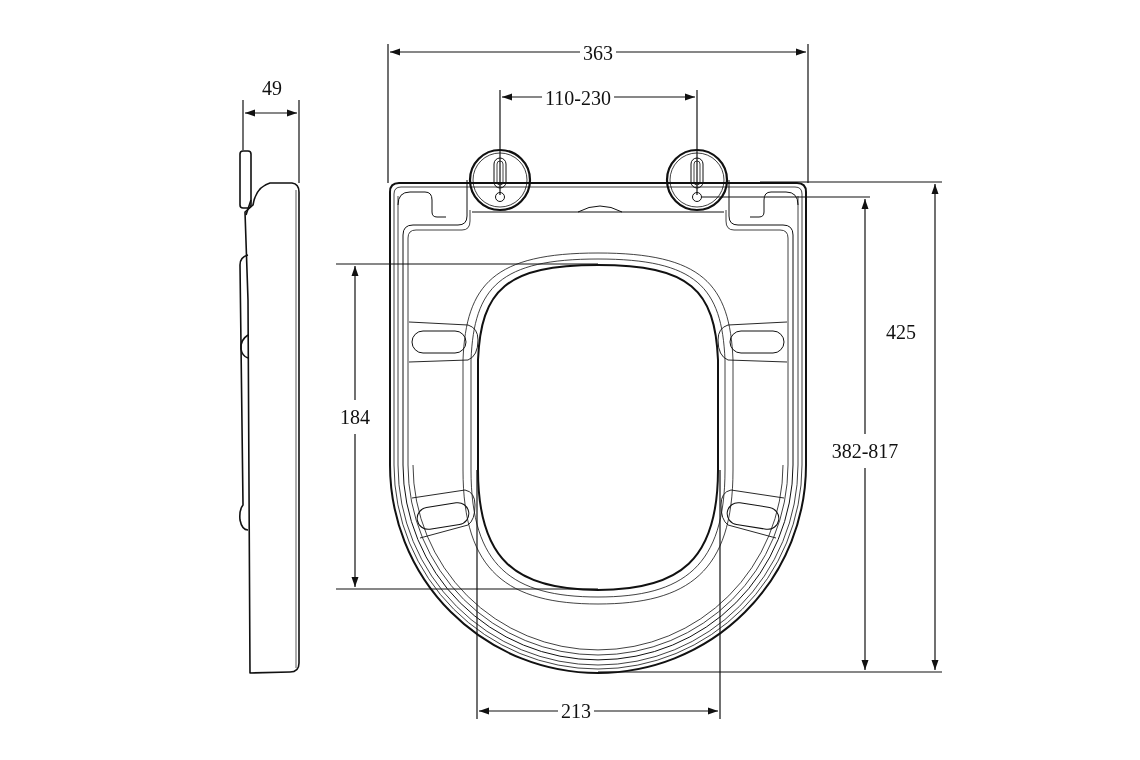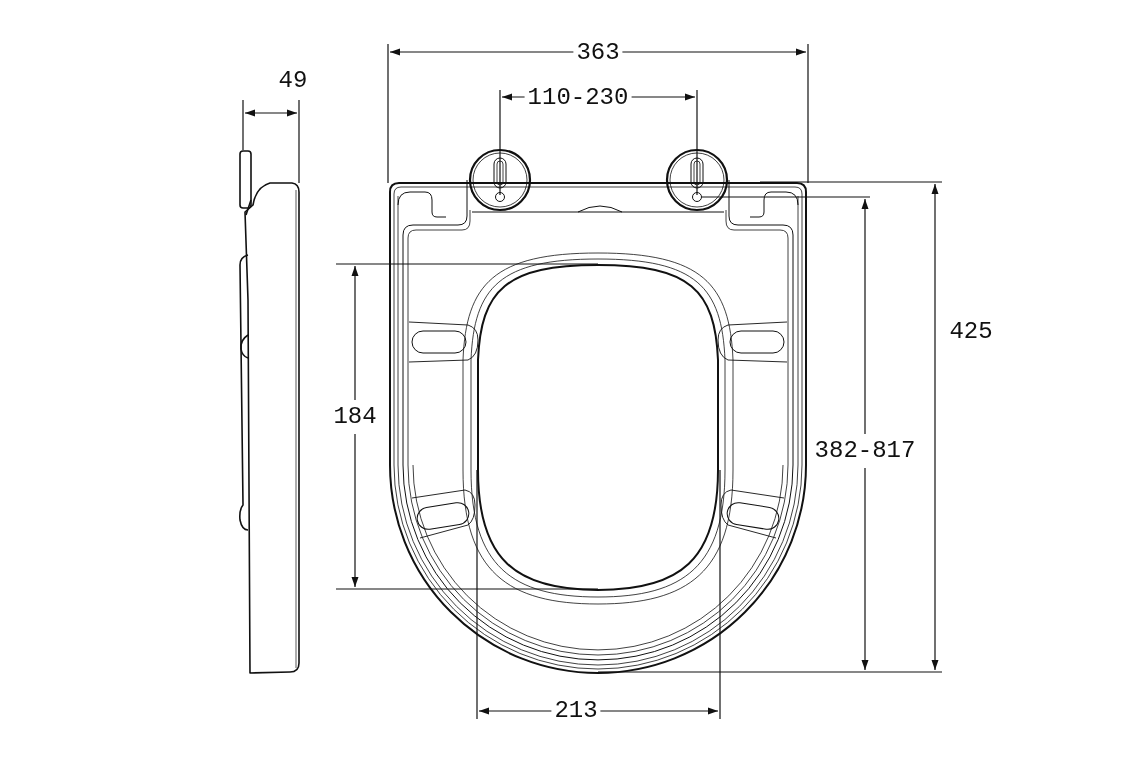--- a/index.html
+++ b/index.html
@@ -1,21 +1,21 @@
 <!DOCTYPE html>
 <html><head>
 <meta charset="utf-8">
 <style>
   html, body { margin: 0; padding: 0; background: #ffffff; }
   body { width: 1140px; height: 760px; overflow: hidden; position: relative; }
   #drawing { position: absolute; left: 0; top: 0; width: 1140px; height: 760px; }
   .dim-label {
     position: absolute;
-    font-family: Liberation Mono, monospace;
-    font-size: 24px;
+    font-family: Liberation Serif, serif;
+    font-size: 20px;
     color: #111111;
     background: #ffffff;
     line-height: 28px;
     white-space: nowrap;
     padding: 0 3px;
     transform: translate(-50%, -50%);
   }
   .dim-label.vert { padding: 3px 0; }
 </style>
 </head>
@@ -115,17 +115,17 @@
     <line x1="355" y1="266" x2="355" y2="587" marker-start="url(#arr)" marker-end="url(#arr)"></line>
 
     <line x1="477" y1="470" x2="477" y2="719"></line>
     <line x1="720" y1="470" x2="720" y2="719"></line>
     <line x1="479" y1="711" x2="718" y2="711" marker-start="url(#arr)" marker-end="url(#arr)"></line>
   </g>
 </svg>
 
 <div class="dim-label" style="left:598px; top:53px;">363</div>
 <div class="dim-label" style="left:578px; top:98px;">110-230</div>
-<div class="dim-label" style="left:272px; top:81px; background:transparent;margin-left:21px;">49</div>
-<div class="dim-label vert" style="left:971px; top:332px;">425</div>
+<div class="dim-label" style="left:272px; top:88px; background:transparent;">49</div>
+<div class="dim-label vert" style="left:901px; top:332px;">425</div>
 <div class="dim-label vert" style="left:865px; top:451px;">382-817</div>
 <div class="dim-label vert" style="left:355px; top:417px;">184</div>
 <div class="dim-label" style="left:576px; top:711px;">213</div>
 
 </body></html>

